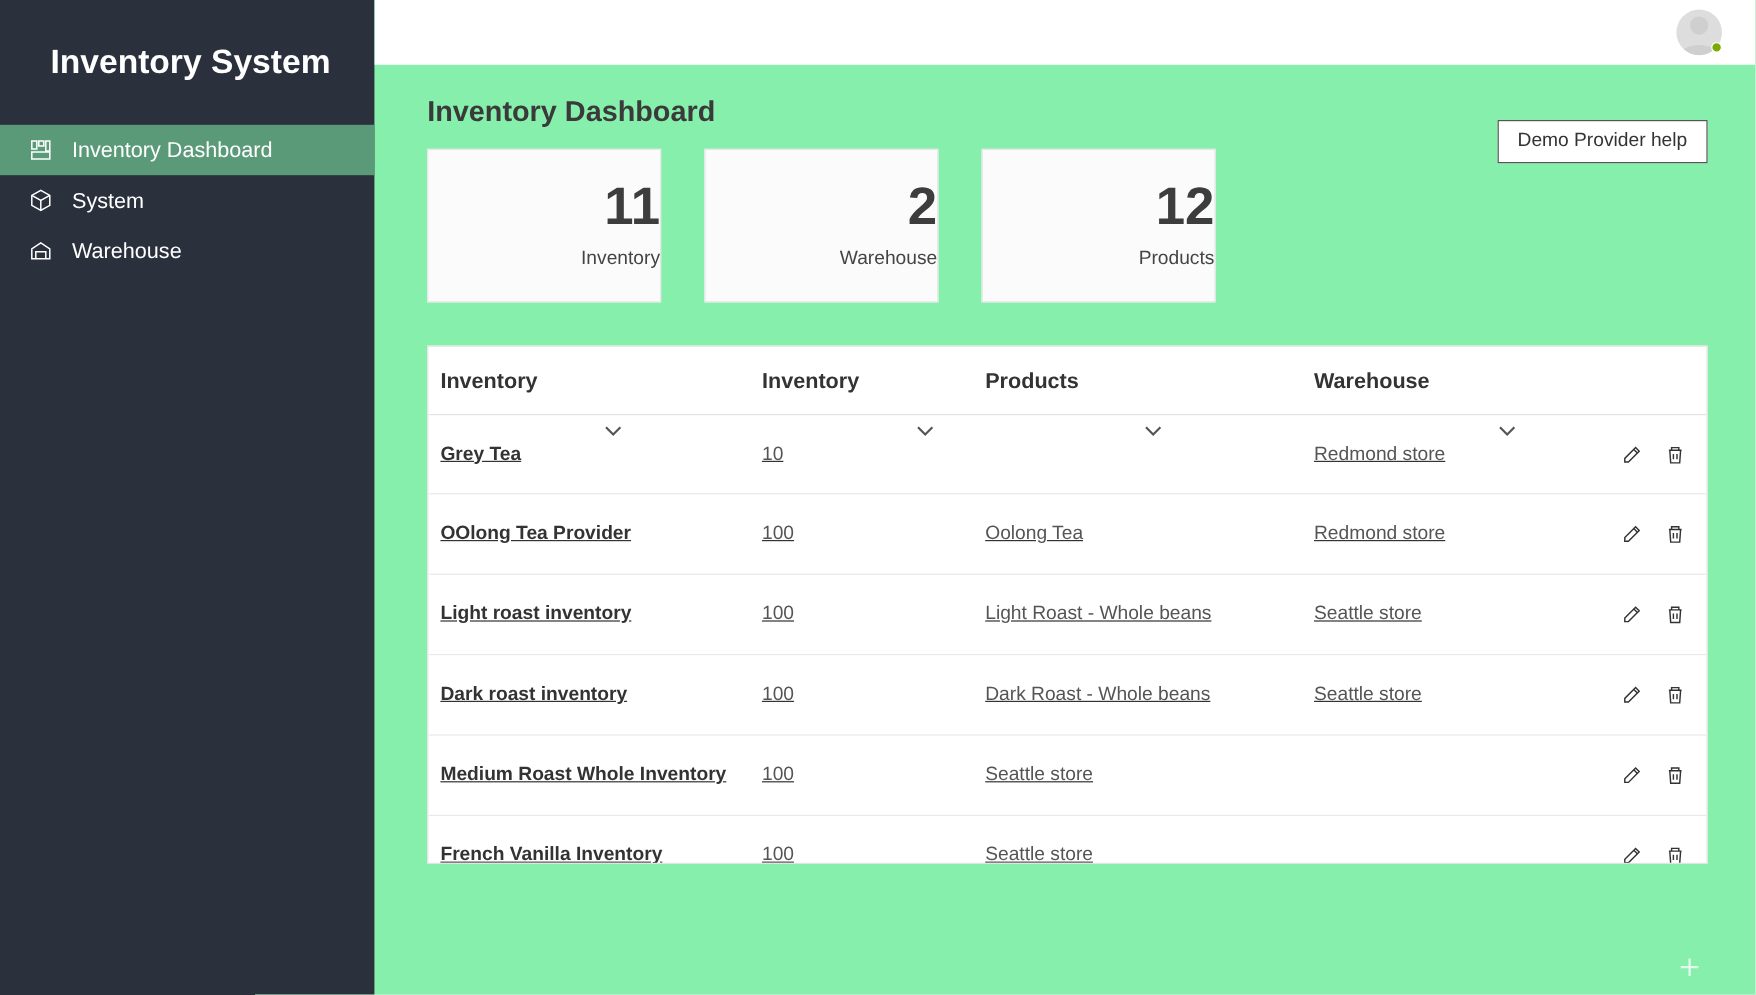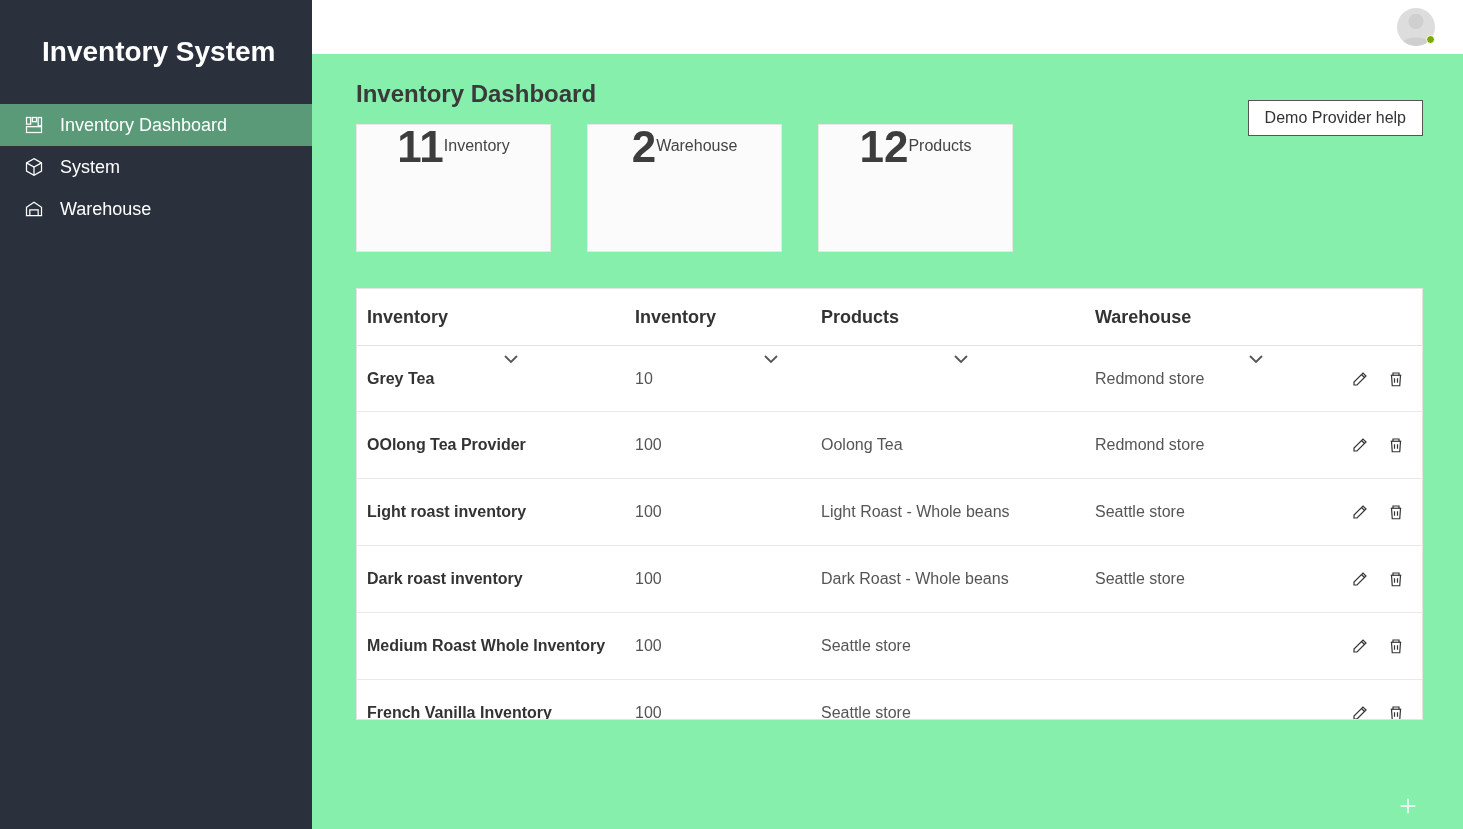--- a/index.html
+++ b/index.html
@@ -17,21 +17,21 @@
   .main { flex: 1; display: flex; flex-direction: column; overflow: hidden;}
   .topbar { height: 54px; background: #fff; display: flex; align-items: center; justify-content: flex-end; padding: 0 28px;}
   .avatar-wrap { position: relative; }
   .avatar { width: 38px; height: 38px; border-radius: 50%; background: #ddd; display:flex; align-items:center; justify-content:center; overflow:hidden;}
   .avatar svg { width: 38px; height: 38px; }
   .avatar-dot { position: absolute; bottom: 2px; right: 0px; width: 9px; height: 9px; background: #7aaa00; border-radius: 50%; border: 1px solid #fff;}
   .content { flex:1; padding: 26px 40px 0 44px; overflow:hidden; position:relative;}
   .page-title { font-size: 24px; font-weight: 600; color: #3a3a3a; margin-bottom: 16px;}
   .help-btn { position: absolute; right: 40px; top: 46px; background:#fff; border:1px solid #555; padding: 8px 16px; font-size:16px; color:#333; cursor:pointer;}
   .cards { display: flex; gap: 36px; margin-bottom: 36px;}
-  .card { width: 195px; height: 128px; border: 1px solid #e6e6e6; background: #fbfbfb; display:flex; flex-direction: row; align-items:flex-start; justify-content:center;}
+  .card { width: 195px; height: 128px; border: 1px solid #e6e6e6; background: #fbfbfb; display:flex; flex-direction: column; align-items:flex-end; justify-content:center;}
   .card-num { font-size: 44px; font-weight: 700; color: #3d3d3d; line-height: 1;}
   .card-label { font-size: 16px; color: #444; margin-top: 12px;}
   
   .table-wrap { border: 1px solid #e3e3e3; background:#fff; height: 432px; overflow:hidden;}
   .thead { display:flex; height: 57px; align-items:center; border-bottom:1px solid #e3e3e3; font-weight:700; font-size:18px; color:#333; padding:0 10px;}
   .col-inv { width: 268px; padding-left: 0;}
   .col-qty { width: 186px;}
   .col-prod { width: 274px;}
   .col-wh { width: 184px;}
   .col-actions { flex:1; }
@@ -44,21 +44,21 @@
   .chevron svg { width: 16px; height: 10px; stroke:#555; fill:none; stroke-width:1.8;}
   .actions { display:flex; gap: 16px; justify-content:flex-end; padding-right: 6px;}
   .action-btn { width: 20px; height: 20px; cursor:pointer; display:flex; align-items:center; justify-content:center;}
   .action-btn svg { width: 18px; height: 18px; stroke:#333; fill:none; stroke-width:1.6;}
   .first-row { position: relative;}
   .first-row .chev-in-row { position:absolute; top: 6px;}
   .chev1 { left: 145px;}
   .chev2 { left: 405px;}
   .chev3 { left: 595px;}
   .chev4 { left: 890px;}
-  .tbody { overflow:hidden;}
+  .tbody { overflow:hidden;text-decoration:underline;}
   .fab { position:absolute; right: 40px; bottom: 8px; width:30px; height:30px; color:#fff; display:flex; align-items:center; justify-content:center; font-size:26px; opacity:0.8; cursor:pointer;}
 </style>
 </head>
 <body>
 
 <div class="app">
   <aside class="sidebar">
     <div class="sidebar-title">Inventory System</div>
     <div class="nav-item active">
       <span class="nav-icon">

